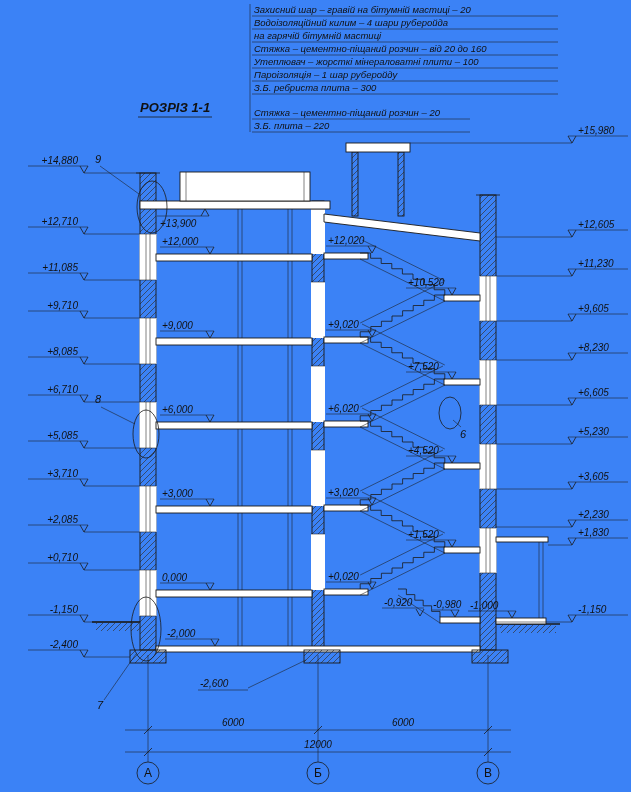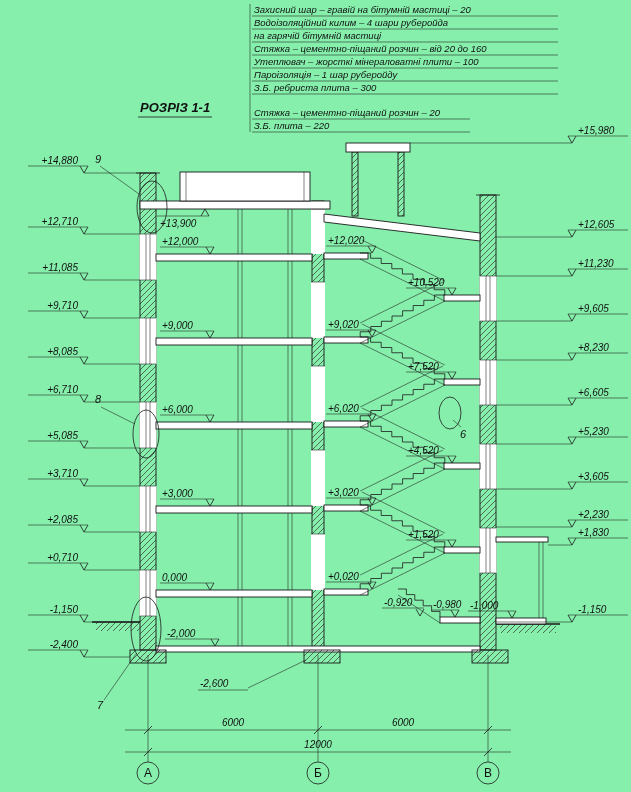--- a/index.html
+++ b/index.html
@@ -1,16 +1,16 @@
 <!DOCTYPE html>
 <html><head>
 <meta charset="utf-8">
 <style>
   html,body{margin:0;padding:0;background:#e8e8e8;}
-  .page{position:relative;width:631px;height:792px;background:#86efac;overflow:hidden;
+  .page{position:relative;width:631px;height:792px;background:#3b82f6;overflow:hidden;
         font-family:"Liberation Sans",sans-serif;}
   svg{position:absolute;inset:0;}
   .s   {stroke:#1a1a1a;stroke-width:.8;fill:none;}
   .thin{stroke:#1a1a1a;stroke-width:.55;fill:none;}
   .thick{stroke:#1a1a1a;stroke-width:1.5;fill:none;}
   .wh  {fill:#ffffff;stroke:#1a1a1a;stroke-width:.9;}
   .ht  {fill:url(#ht);stroke:#1a1a1a;stroke-width:.9;}
   .gap {fill:#ffffff;stroke:none;}
   text {fill:#111;}
   .t   {font:italic 9.5px "Liberation Sans",sans-serif;}

